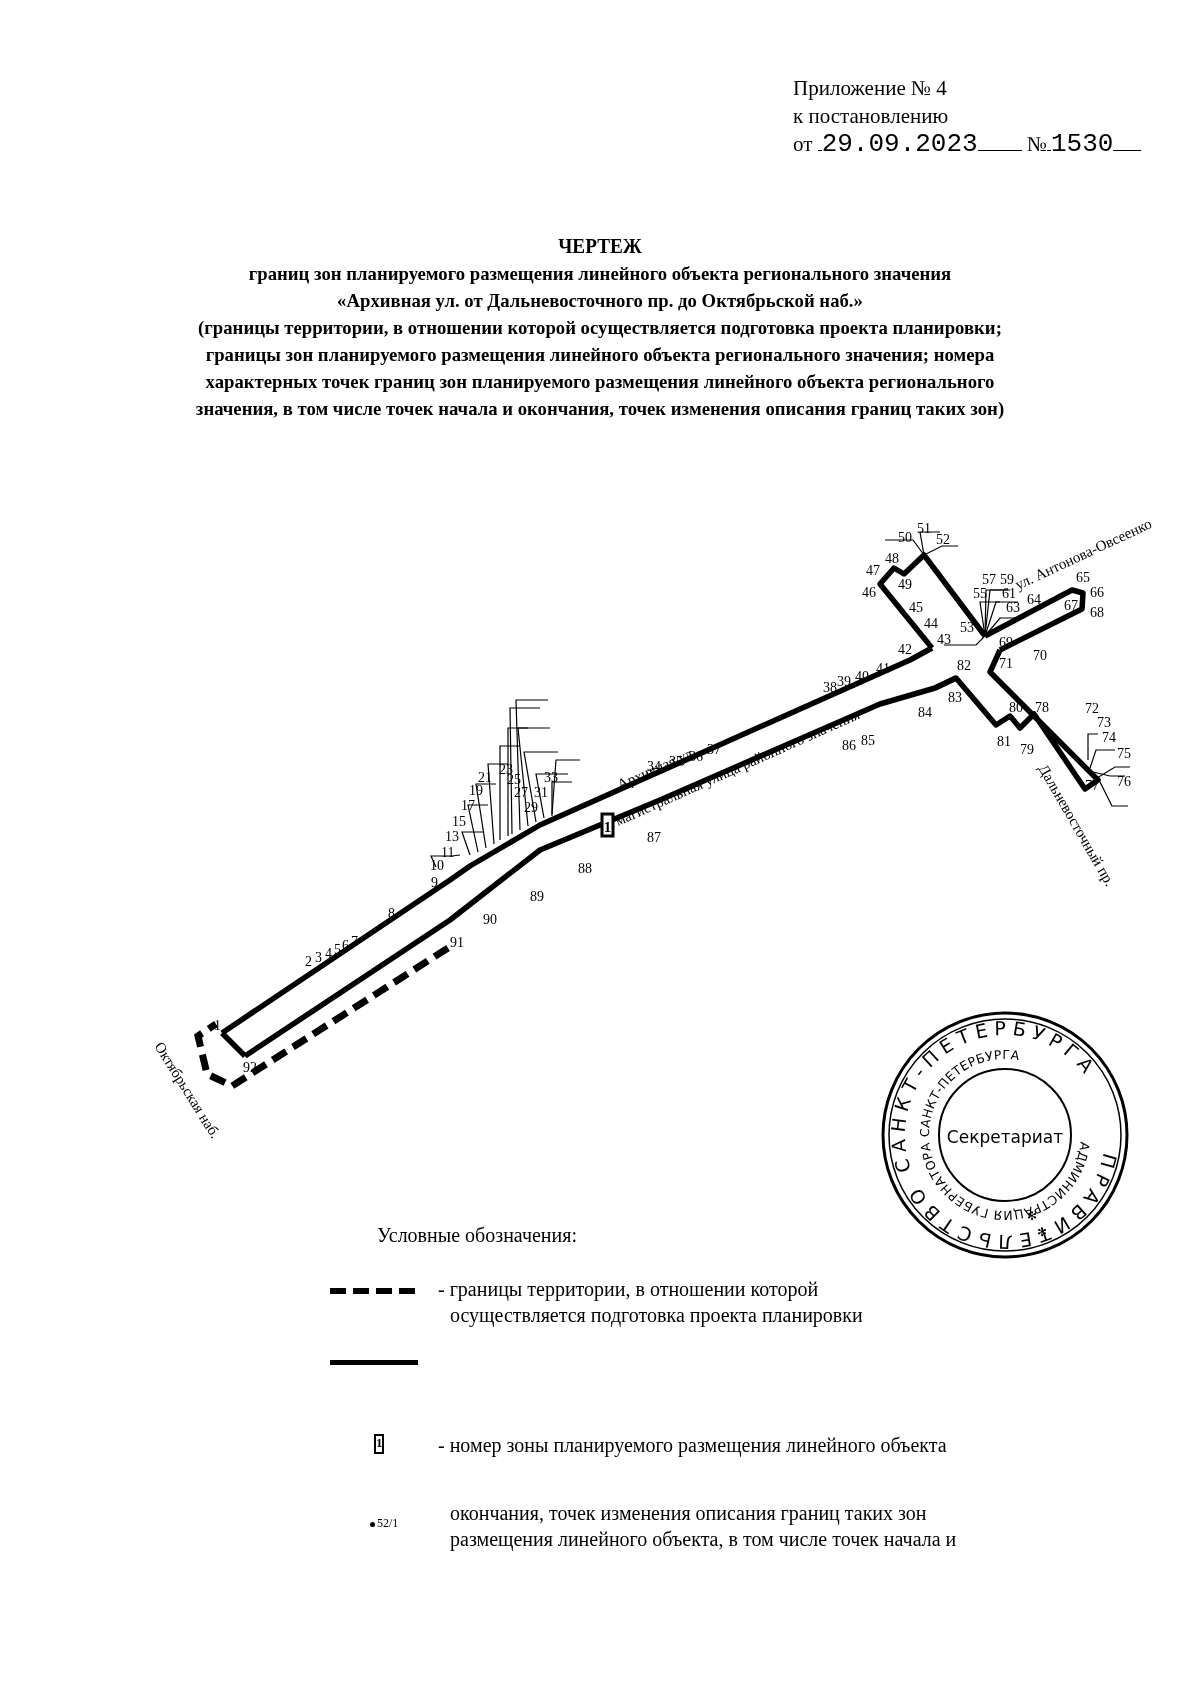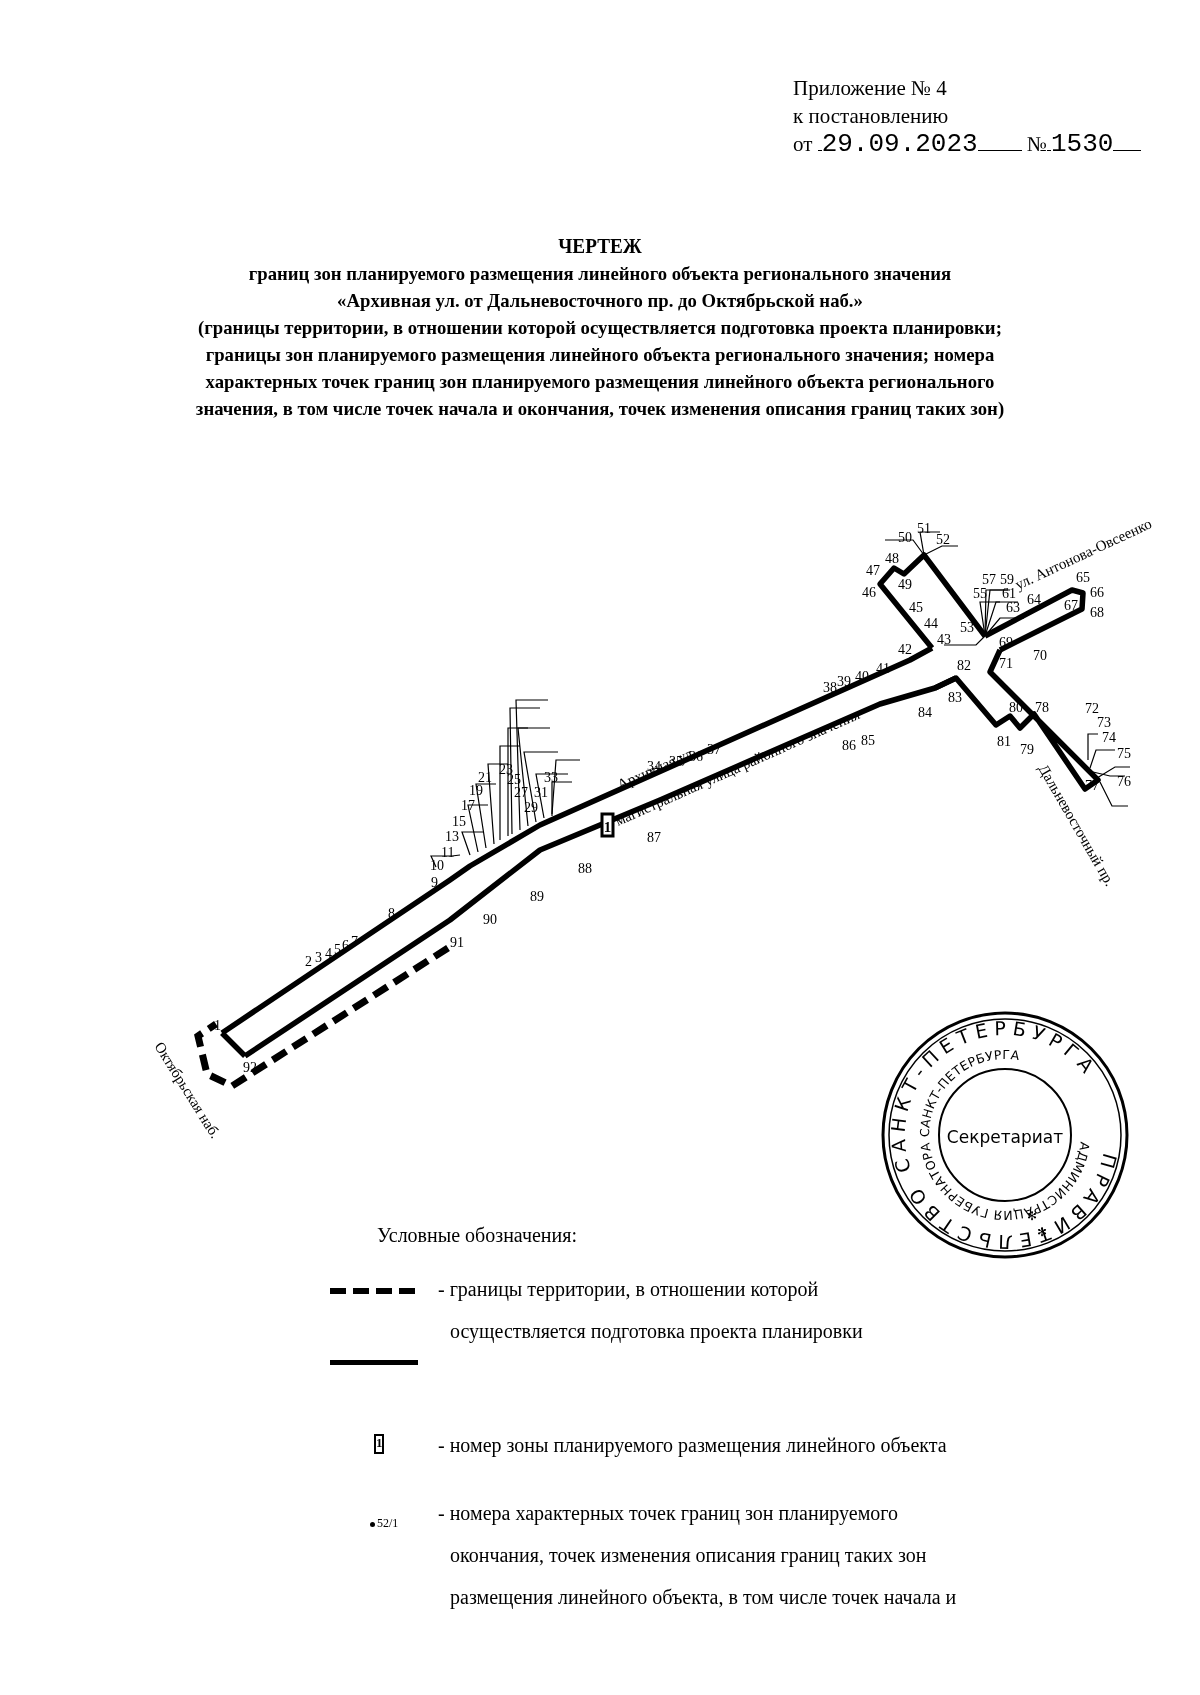--- a/index.html
+++ b/index.html
@@ -8,21 +8,21 @@
   .appendix .line { white-space:nowrap; }
   .mono { font-family:"Liberation Mono", monospace; font-size:26px; }
   .ul-gap { display:inline-block; border-bottom:1px solid #000; }
   .title-block { position:absolute; left:0; top:233px; width:1200px; text-align:center; font-family:"Liberation Serif", serif; font-weight:bold; font-size:19.5px; line-height:27px; transform:scaleX(0.96); }
   .title-block .main { font-size:20px; }
   .drawing { position:absolute; left:0; top:0; width:1200px; height:1695px; }
   .legend { position:absolute; left:338px; top:1222px; font-size:20px; line-height:26px; }
   .legend-title { position:absolute; left:0; top:0; white-space:nowrap;margin-left:39px; }
   .legend-row { position:absolute; white-space:nowrap; }
   .legend-text { position:absolute; left:100px; top:0; }
-  .legend-text .cont { padding-left:12px; display:block;margin-top:16px; }
+  .legend-text .cont { padding-left:12px; display:block; }
   .sym-dash { position:absolute; left:-8px; top:12px; width:85px; height:6px; background:repeating-linear-gradient(90deg,#000 0 16px,transparent 16px 23px); }
   .sym-line { position:absolute; left:-8px; top:12px; width:88px; height:5px; background:#000; }
   .sym-zone { position:absolute; left:36px; top:2px; width:10px; height:20px; border:2px solid #000; box-sizing:border-box; font-size:13px; line-height:14px; text-align:center; font-weight:bold; }
   .sym-point { position:absolute; left:32px; top:12px; }
   .sym-point .dot { position:absolute; left:0; top:10px; width:5px; height:5px; border-radius:50%; background:#000; }
   .sym-point .lbl { position:absolute; left:7px; top:-2px; font-size:12px; }
 </style>
 </head>
 <body>
 
@@ -231,18 +231,17 @@
       <span>- номер зоны планируемого размещения линейного объекта</span>
     </div>
   </div>
 
   <div class="legend-row" style="left:0; top:278px; width:760px; height:90px;">
     <div class="sym-point">
       <span class="dot"></span>
       <span class="lbl">52/1</span>
     </div>
     <div class="legend-text">
-      <span>- номера характерных точек границ зон планируемого</span>
       <span class="cont">окончания, точек изменения описания границ таких зон</span>
       <span class="cont">размещения линейного объекта, в том числе точек начала и</span>
     </div>
   </div>
 </div>
 
 </body></html>

